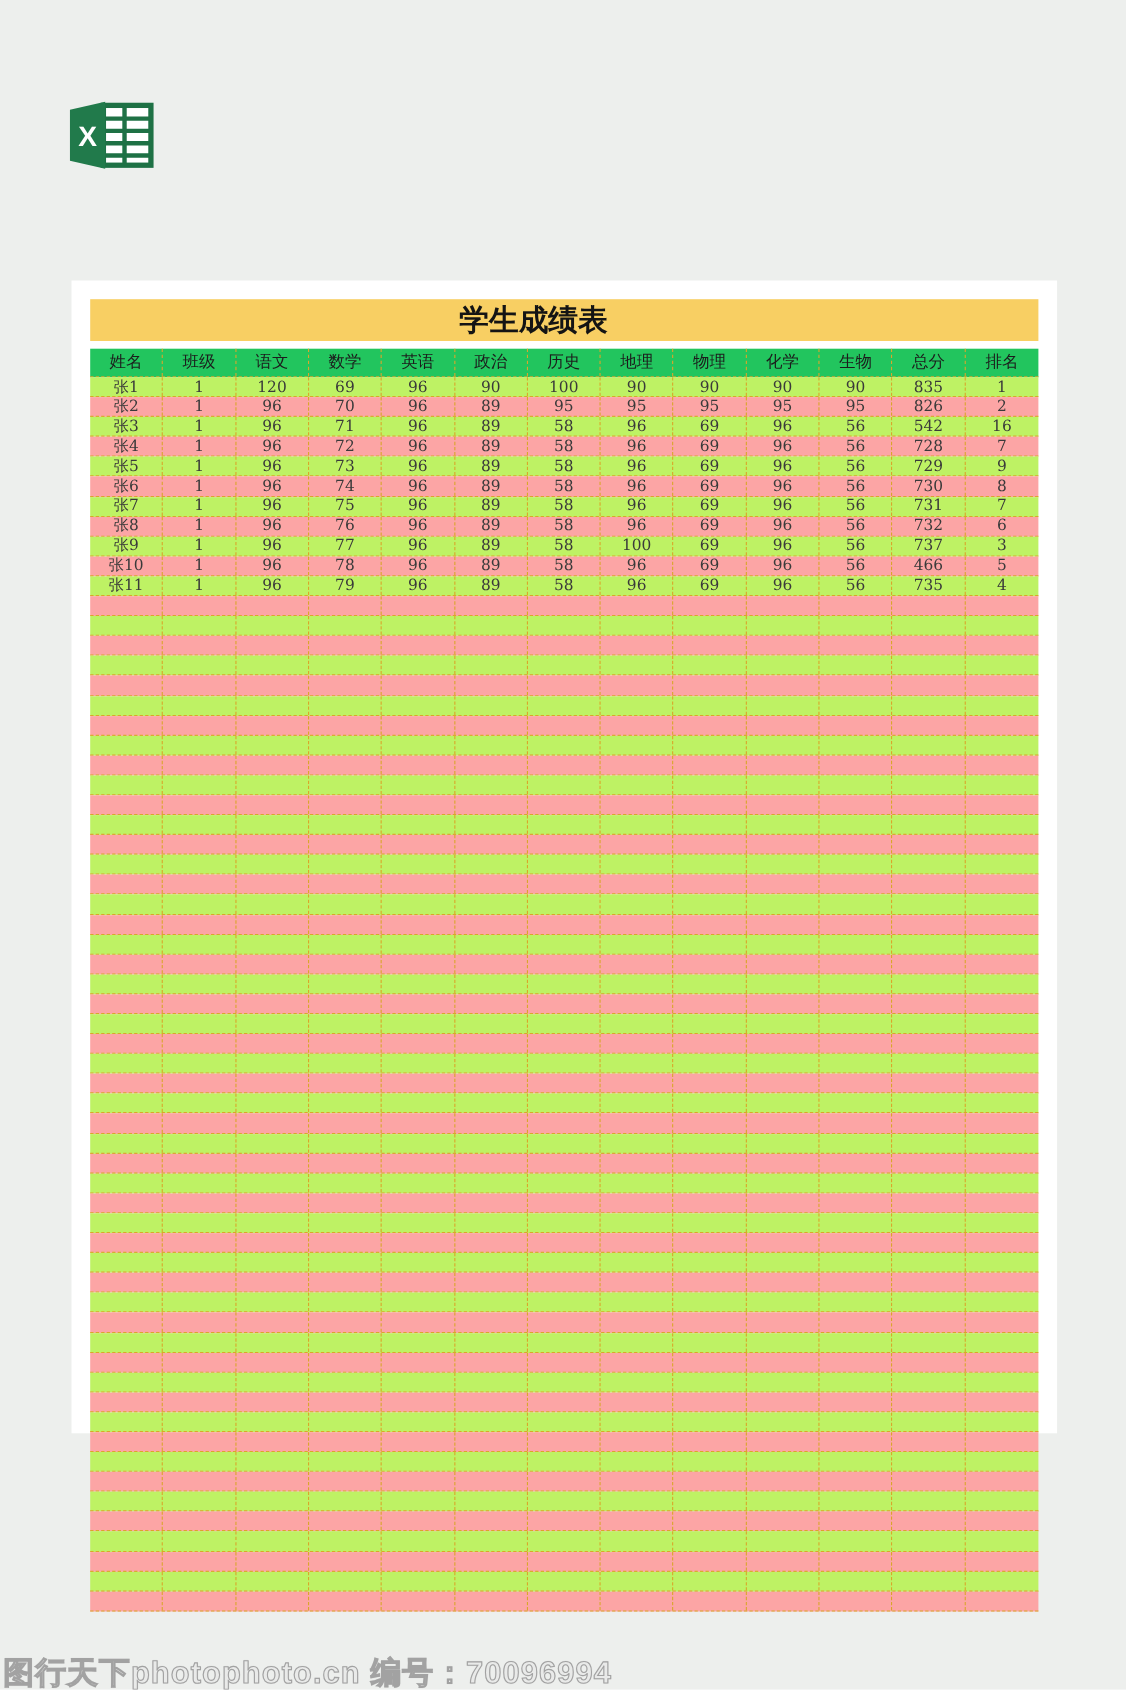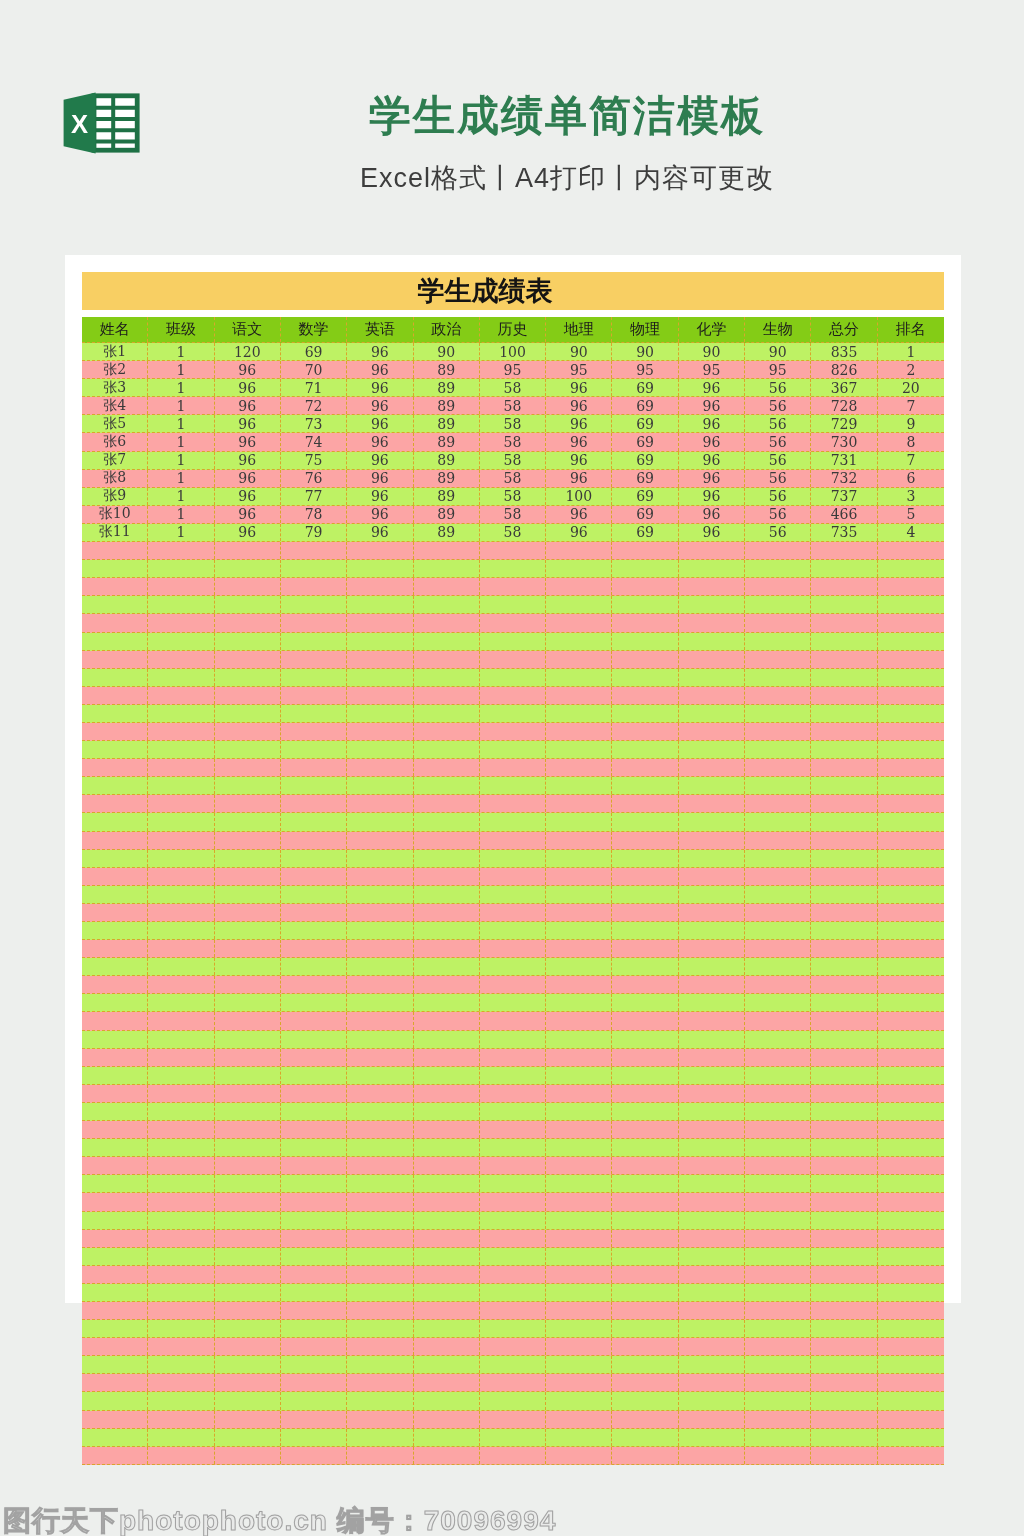--- a/index.html
+++ b/index.html
@@ -31,21 +31,21 @@
   .banner {
     height:38px; background:#f8cf63;
     display:flex; align-items:center; justify-content:center;
     font-family:"DejaVu Serif","Liberation Serif",serif;
     font-weight:bold; font-size:27px; color:#141414;
     padding-right:56px;
   }
   .banner-gap { height:7px; background:#ffffff; }
 
   .header-row {
-    height:26px; background:#84cc16;
+    height:26px; background:#22c55e;
     display:grid; grid-template-columns:repeat(13,1fr);
     border-bottom:1px dashed #d9a62b;
   }
   .header-row .cell {
     font-size:15px; color:#1c1c1c;
   }
 
   .t-row {
     height:18.1px;
     display:grid; grid-template-columns:repeat(13,1fr);
@@ -80,24 +80,20 @@
   <svg class="excel-logo" viewBox="0 0 100 80" aria-hidden="true">
     <rect x="40" y="6" width="54" height="68" fill="#ffffff" stroke="#1e7145" stroke-width="6"></rect>
     <line x1="64" y1="8" x2="64" y2="72" stroke="#1e7145" stroke-width="5"></line>
     <line x1="40" y1="21" x2="92" y2="21" stroke="#1e7145" stroke-width="5"></line>
     <line x1="40" y1="35" x2="92" y2="35" stroke="#1e7145" stroke-width="5"></line>
     <line x1="40" y1="49" x2="92" y2="49" stroke="#1e7145" stroke-width="5"></line>
     <line x1="40" y1="63" x2="92" y2="63" stroke="#1e7145" stroke-width="5"></line>
     <polygon points="2,11 42,2 42,78 2,69" fill="#217a4b"></polygon>
     <text x="22" y="52" text-anchor="middle" font-family="Liberation Sans, sans-serif" font-size="32" font-weight="bold" fill="#ffffff">X</text>
   </svg>
-  <div class="title-block">
-    <div class="page-title">学生成绩单简洁模板</div>
-    <div class="page-subtitle">Excel格式丨A4打印丨内容可更改</div>
-  </div>
 </div>
 
 <div class="sheet">
   <div class="banner">
     <span>学生成绩表</span>
   </div>
   <div class="banner-gap"></div>
   <div class="header-row">
       <div class="cell">姓名</div>
       <div class="cell">班级</div>
@@ -149,22 +145,22 @@
         <div class="cell">1</div>
         <div class="cell">96</div>
         <div class="cell">71</div>
         <div class="cell">96</div>
         <div class="cell">89</div>
         <div class="cell">58</div>
         <div class="cell">96</div>
         <div class="cell">69</div>
         <div class="cell">96</div>
         <div class="cell">56</div>
-        <div class="cell">367</div>
-        <div class="cell">20</div>
+        <div class="cell">542</div>
+        <div class="cell">16</div>
       </div>
       <div class="t-row cream">
         <div class="cell">张4</div>
         <div class="cell">1</div>
         <div class="cell">96</div>
         <div class="cell">72</div>
         <div class="cell">96</div>
         <div class="cell">89</div>
         <div class="cell">58</div>
         <div class="cell">96</div>

